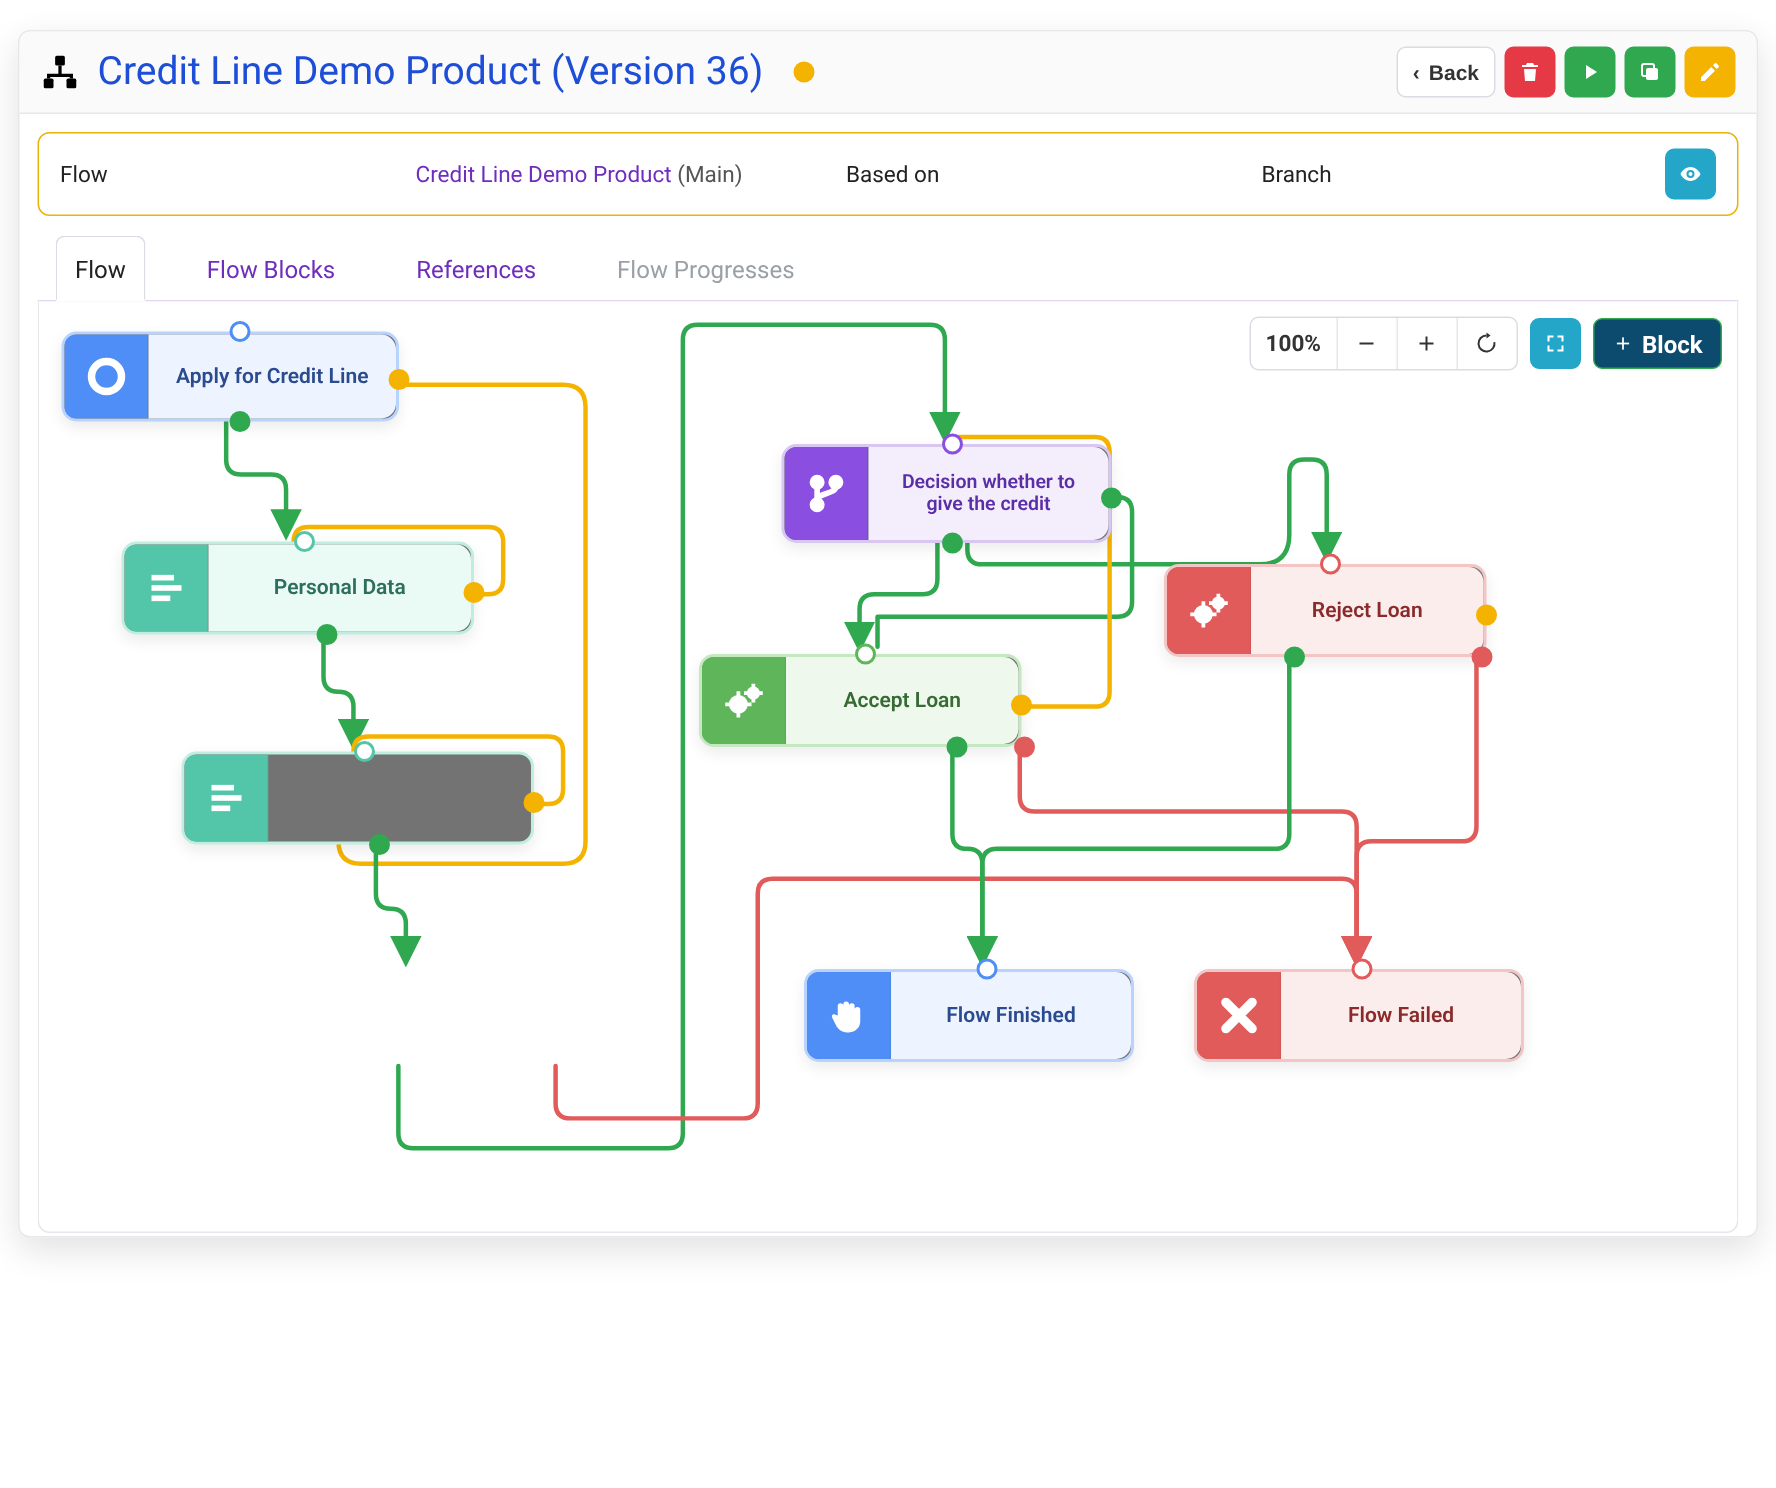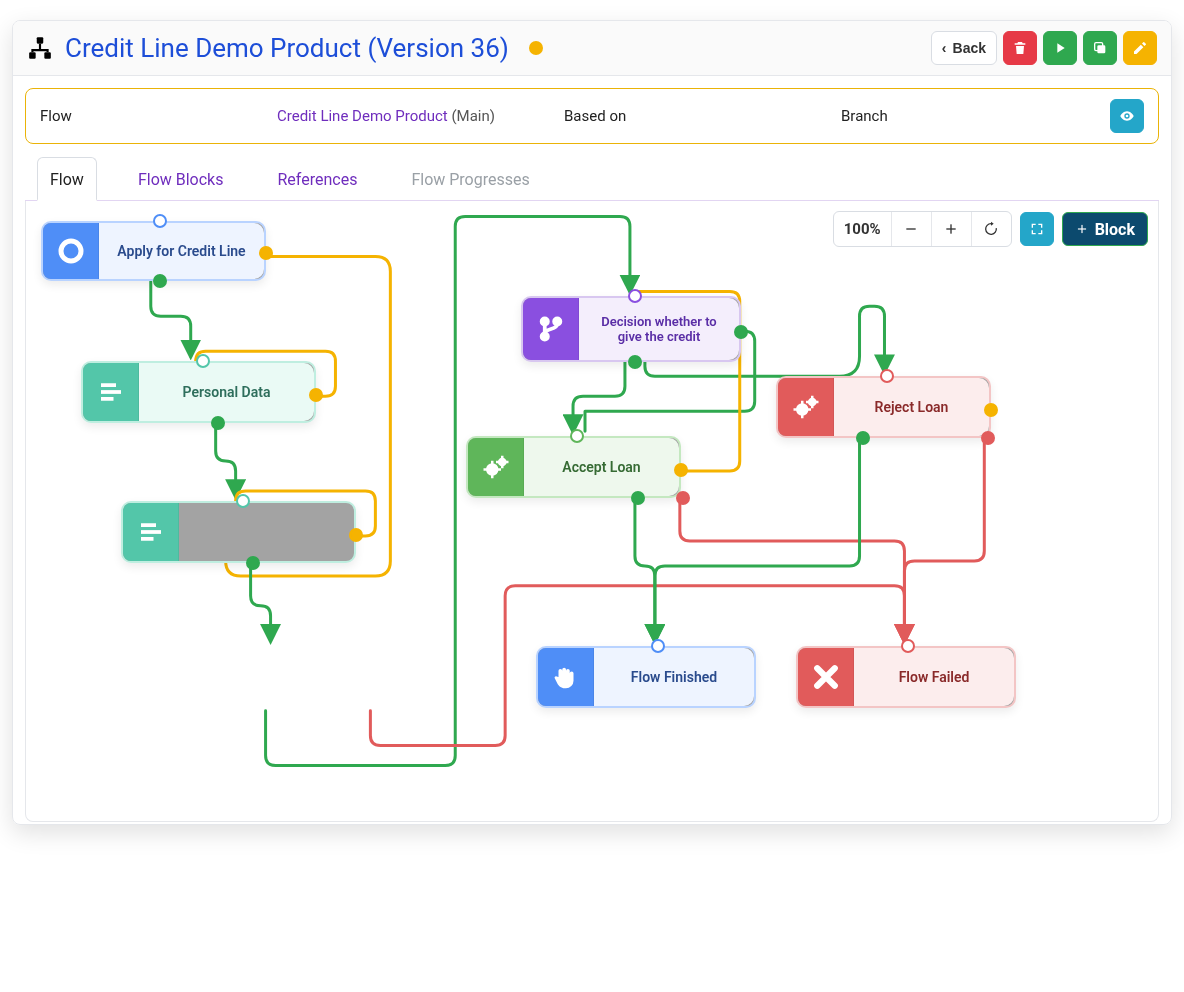--- a/index.html
+++ b/index.html
@@ -40,21 +40,21 @@
   .toolbar{position:absolute;top:10px;right:10px;display:flex;align-items:center;gap:8px;z-index:5;}
   .tool-group{display:flex;align-items:center;border:1px solid #d9dde3;border-radius:6px;overflow:hidden;background:#fff;}
   .tool-group .seg{height:34px;min-width:40px;display:flex;align-items:center;justify-content:center;padding:0 10px;border-left:1px solid #e5e7eb;font-weight:700;font-size:15px;color:#333;cursor:pointer;}
   .tool-group .seg:first-child{border-left:none;cursor:default;}
   .tool-group .seg svg{width:16px;height:16px;fill:#333;}
   .expand{background:#24a6c9;color:#fff;border:1px solid #24a6c9;border-radius:6px;height:34px;width:34px;display:flex;align-items:center;justify-content:center;cursor:pointer;}
   .expand svg{width:16px;height:16px;fill:#fff;}
   .add-block{height:34px;border-radius:6px;background:#0c4a6e;border:1px solid #2fa84f;color:#fff;display:flex;align-items:center;gap:6px;padding:0 12px;font-weight:700;cursor:pointer;}
   .add-block svg{width:14px;height:14px;fill:#fff;}
   
-  .node{position:absolute;display:flex;border-radius:10px;border:2px solid;box-shadow:0 4px 10px rgba(0,0,0,.08);background:#a3a3a3;z-index:3;}
+  .node{position:absolute;display:flex;border-radius:10px;border:2px solid;box-shadow:0 4px 10px rgba(0,0,0,.08);background:#737373;z-index:3;}
   .node .badge{width:56px;border-right:1px solid rgba(0,0,0,.06);display:flex;align-items:center;justify-content:center;border-radius:8px 0 0 8px;}
   .node .badge svg{width:30px;height:30px;fill:#fff;}
   .node .label{flex:1;display:flex;align-items:center;justify-content:center;text-align:center;padding:10px 12px;font-size:14px;font-weight:600;border-radius:0 10px 10px 0;}
   
   .t-blue   {border-color:#b9d3ff;} .t-blue   .badge{background:#4f8ef7;} .t-blue   .label{background:#eef4ff;color:#2a4b8d;}
   .t-teal   {border-color:#bfeee0;} .t-teal   .badge{background:#53c6a9;} .t-teal   .label{background:#eafaf5;color:#2e6e5c;}
   .t-ltblue {border-color:#bfe2ee;} .t-ltblue .badge{background:#5bb7d3;} .t-ltblue .label{background:#eef8fb;color:#2a5e6e;}
   .t-purple {border-color:#d8c7f0;} .t-purple .badge{background:#8a4fe0;} .t-purple .label{background:#f4eefc;color:#5a2ea6;}
   .t-green  {border-color:#c4e8c0;} .t-green  .badge{background:#5fb65a;} .t-green  .label{background:#eef8ed;color:#366b34;}
   .t-red    {border-color:#f3c5c5;} .t-red    .badge{background:#e15b5b;} .t-red    .label{background:#fceded;color:#8a2a2a;}

